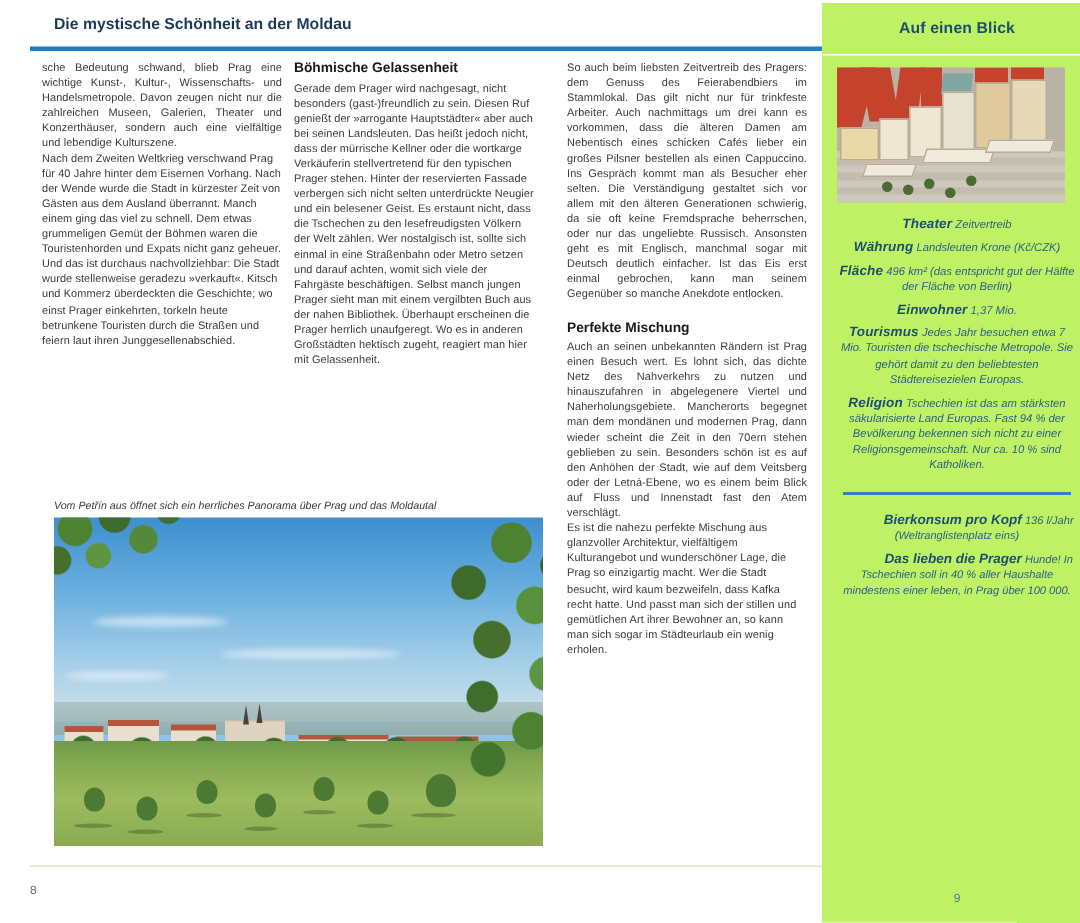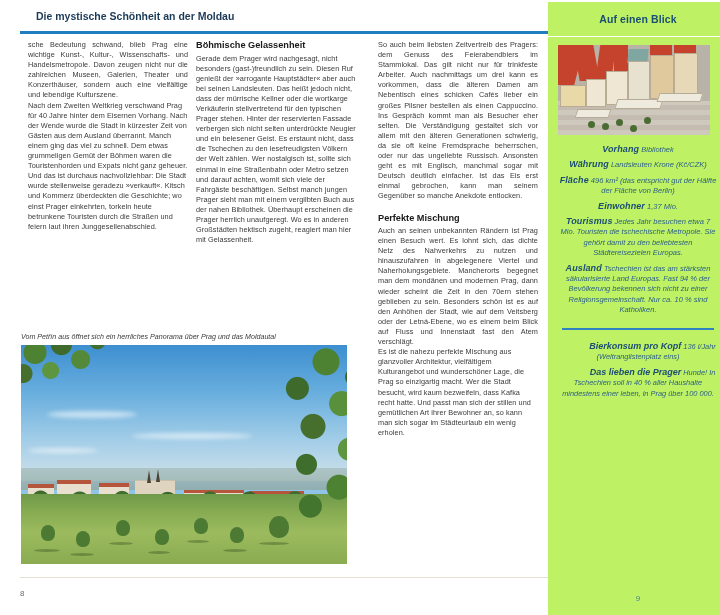--- a/index.html
+++ b/index.html
@@ -106,21 +106,21 @@
     color: #1a1a1a;
     margin: 0 0 2.5px 0;
     line-height: 11px;
     letter-spacing: 0;
   }
   .gap { height: 11px; }
 
   
   .figure {
     position: absolute;
-    left: 21px;
+    left: 36px;
     top: 333px;
     width: 326px;
   }
   .fig-caption {
     font-size: 7.1px;
     font-style: italic;
     color: #3a3a3a;
     margin-bottom: 3px;
     line-height: 9px;
   }
@@ -419,41 +419,41 @@
         <div class="sp-stall" style="left:18px;top:64px;width:34px;height:9px;transform:skewX(-18deg);"></div>
         <div class="sp-tree" style="left:30px;top:76px;"></div>
         <div class="sp-tree" style="left:44px;top:78px;"></div>
         <div class="sp-tree" style="left:58px;top:74px;"></div>
         <div class="sp-tree" style="left:72px;top:80px;"></div>
         <div class="sp-tree" style="left:86px;top:72px;"></div>
       </div>
 
       <div class="facts">
         <div class="fact">
-          <b>Vorhang</b>
-          <span class="val">Bibliothek</span>
+          <b>Theater</b>
+          <span class="val">Zeitvertreib</span>
         </div>
         <div class="fact">
           <b>Währung</b>
           <span class="val">Landsleuten Krone (Kč/CZK)</span>
         </div>
         <div class="fact">
           <b>Fläche</b>
           <span class="val">496 km² (das entspricht gut der Hälfte der Fläche von Berlin)</span>
         </div>
         <div class="fact">
           <b>Einwohner</b>
           <span class="val">1,37 Mio.</span>
         </div>
         <div class="fact">
           <b>Tourismus</b>
           <span class="val">Jedes Jahr besuchen etwa 7 Mio. Touristen die tschechische Metropole. Sie gehört damit zu den beliebtesten Städtereisezielen Europas.</span>
         </div>
         <div class="fact">
-          <b>Ausland</b>
+          <b>Religion</b>
           <span class="val">Tschechien ist das am stärksten säkularisierte Land Europas. Fast 94 % der Bevölkerung bekennen sich nicht zu einer Religionsgemeinschaft. Nur ca. 10 % sind Katholiken.</span>
         </div>
       </div>
 
       <div class="side-divider"></div>
 
       <div class="facts2">
         <div class="fact2">
           <b>Bierkonsum pro Kopf</b>
           <span class="val">136 l/Jahr (Weltranglistenplatz eins)</span>

